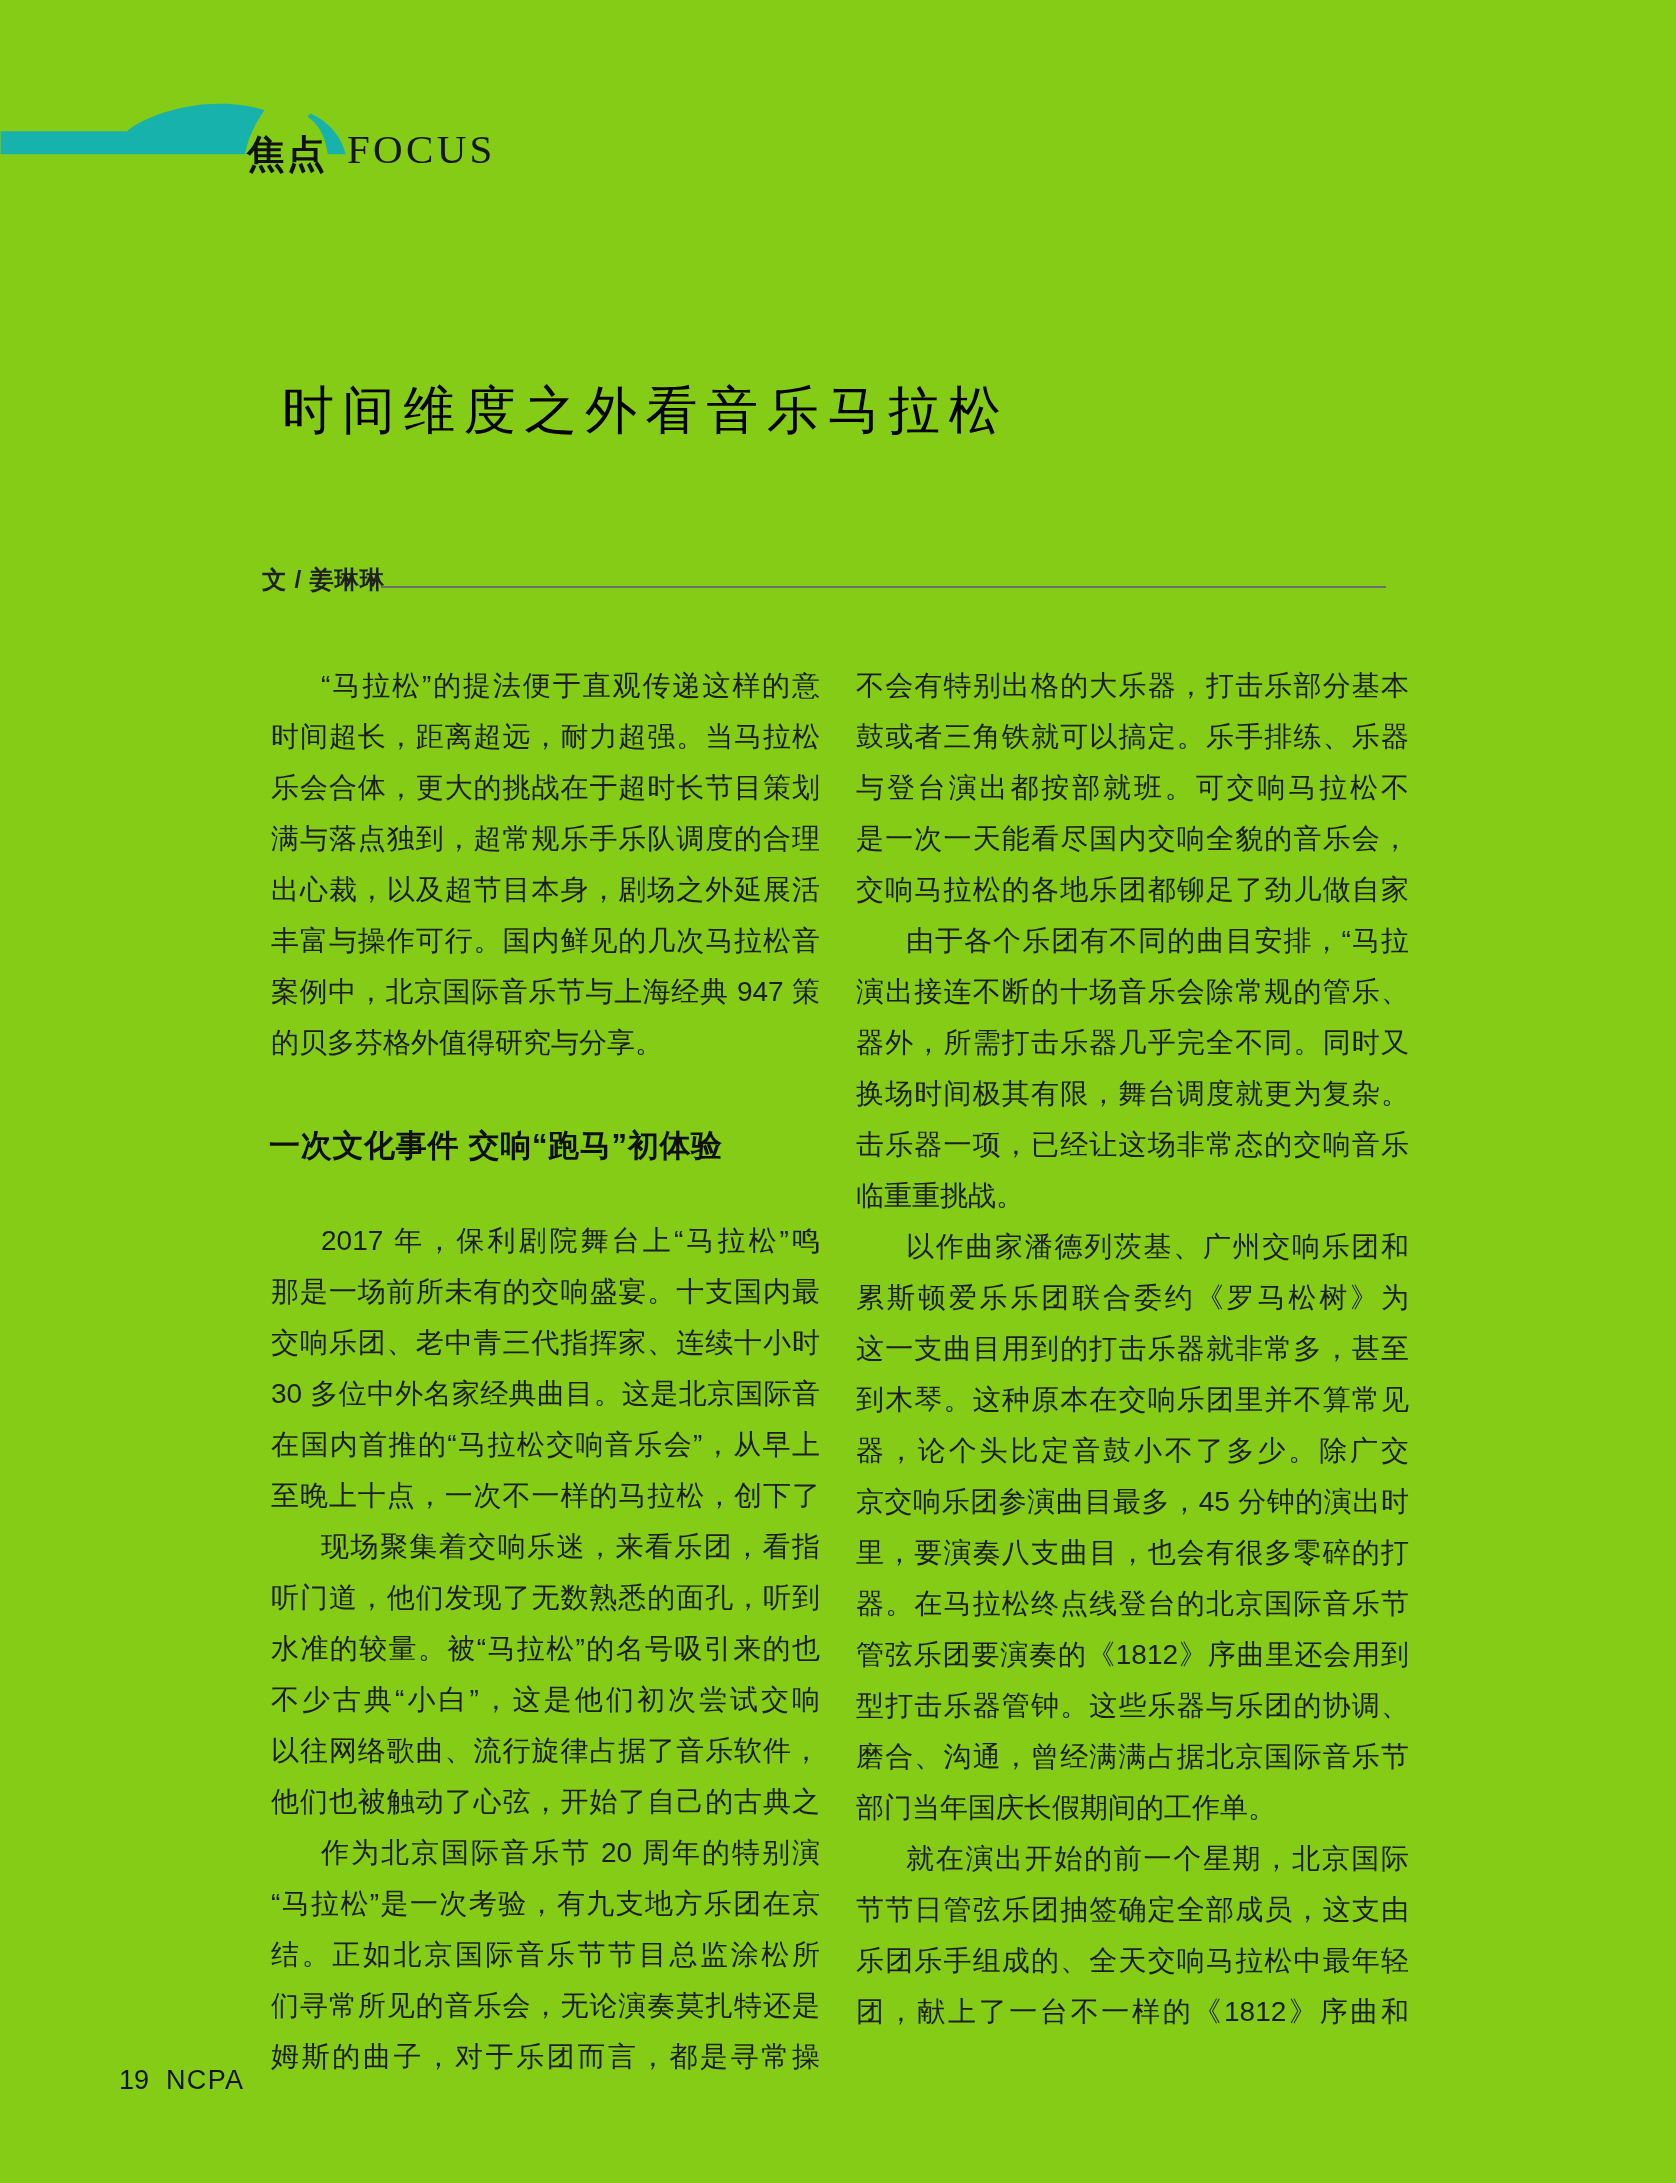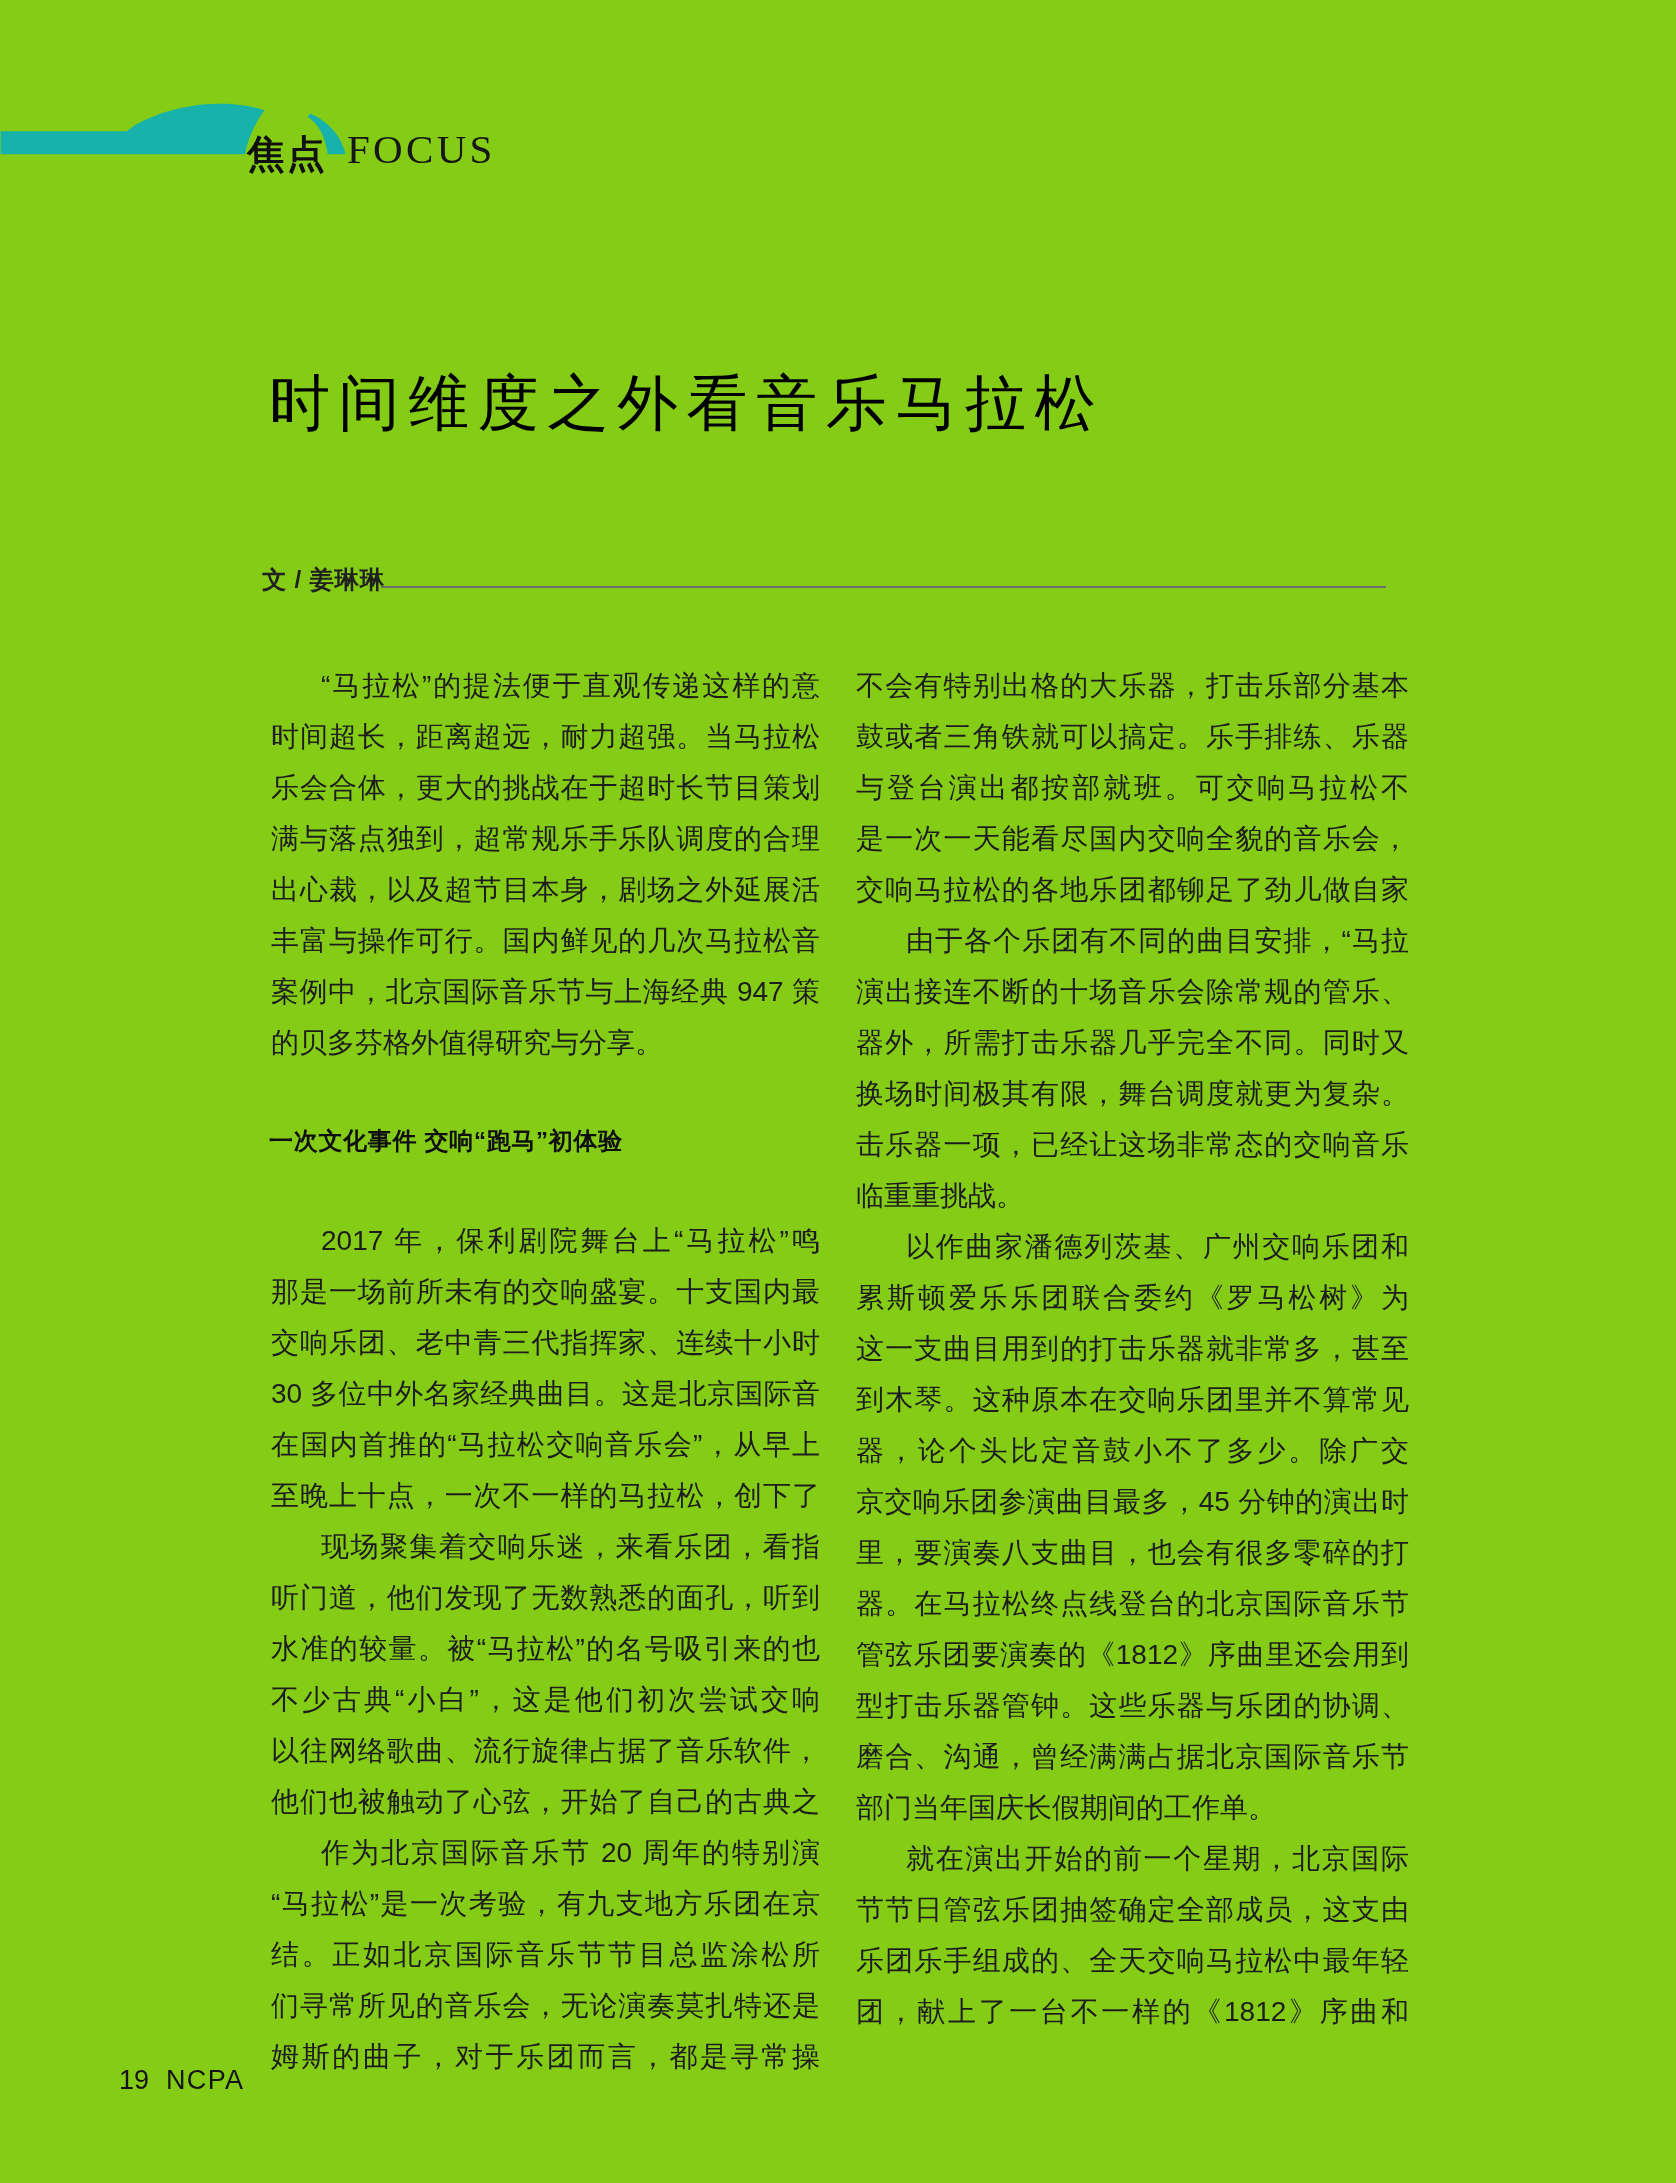--- a/index.html
+++ b/index.html
@@ -10,41 +10,41 @@
   .hdr-svg{position:absolute;left:0;top:99px;}
   .hdr-cn{
     position:absolute;left:247px;top:129px;font-size:38px;font-weight:bold;
     color:#101010;letter-spacing:2px;white-space:nowrap;
   }
   .hdr-en{
     position:absolute;left:347px;top:125px;font-family:"Liberation Serif","DejaVu Serif",serif;
     font-size:41px;color:#161616;letter-spacing:3.3px;white-space:nowrap;
   }
   .title{
-    position:absolute;left:269px;top:367px;margin:0;
+    position:absolute;left:269px;top:367px;margin:13px;
     font-family:"Liberation Serif","DejaVu Serif",serif;font-weight:400;
-    font-size:61px;line-height:1.2;letter-spacing:8.6px;color:#000;white-space:nowrap;
+    font-size:52px;line-height:1.2;letter-spacing:8.6px;color:#000;white-space:nowrap;
   }
   .byline{
     position:absolute;left:262px;top:564px;font-size:24.4px;font-weight:600;
     color:#202020;white-space:nowrap;letter-spacing:0.7px;
   }
   .rule{position:absolute;left:381px;top:586px;width:1005px;height:2px;background:#6e6e6e;}
   .col{position:absolute;}
   .col-left-top{left:271px;top:660px;width:549px;}
   .col-left-bottom{left:271px;top:1215px;width:549px;}
   .col-right{left:856px;top:660px;width:553px;}
   .line{
     height:51px;line-height:51px;font-size:28px;color:#1d1d1d;
     text-align:justify;text-align-last:justify;overflow:hidden;
   }
   .line.indent{text-indent:50px;}
   .line.plast{text-align-last:left;}
   .subhead{
-    position:absolute;left:269px;top:1125px;margin:0;font-size:24px;font-weight:bold;
+    position:absolute;left:269px;top:1125px;margin:0;font-size:31px;font-weight:bold;
     color:#0f0f0f;letter-spacing:0.7px;white-space:nowrap;
   }
   .footer{position:absolute;left:119px;top:2065px;font-size:27px;color:#141414;white-space:nowrap;}
   .footer .journal{margin-left:17px;letter-spacing:1.3px;font-weight:500;}
 </style>
 </head>
 <body>
 
 <div class="page">
 

